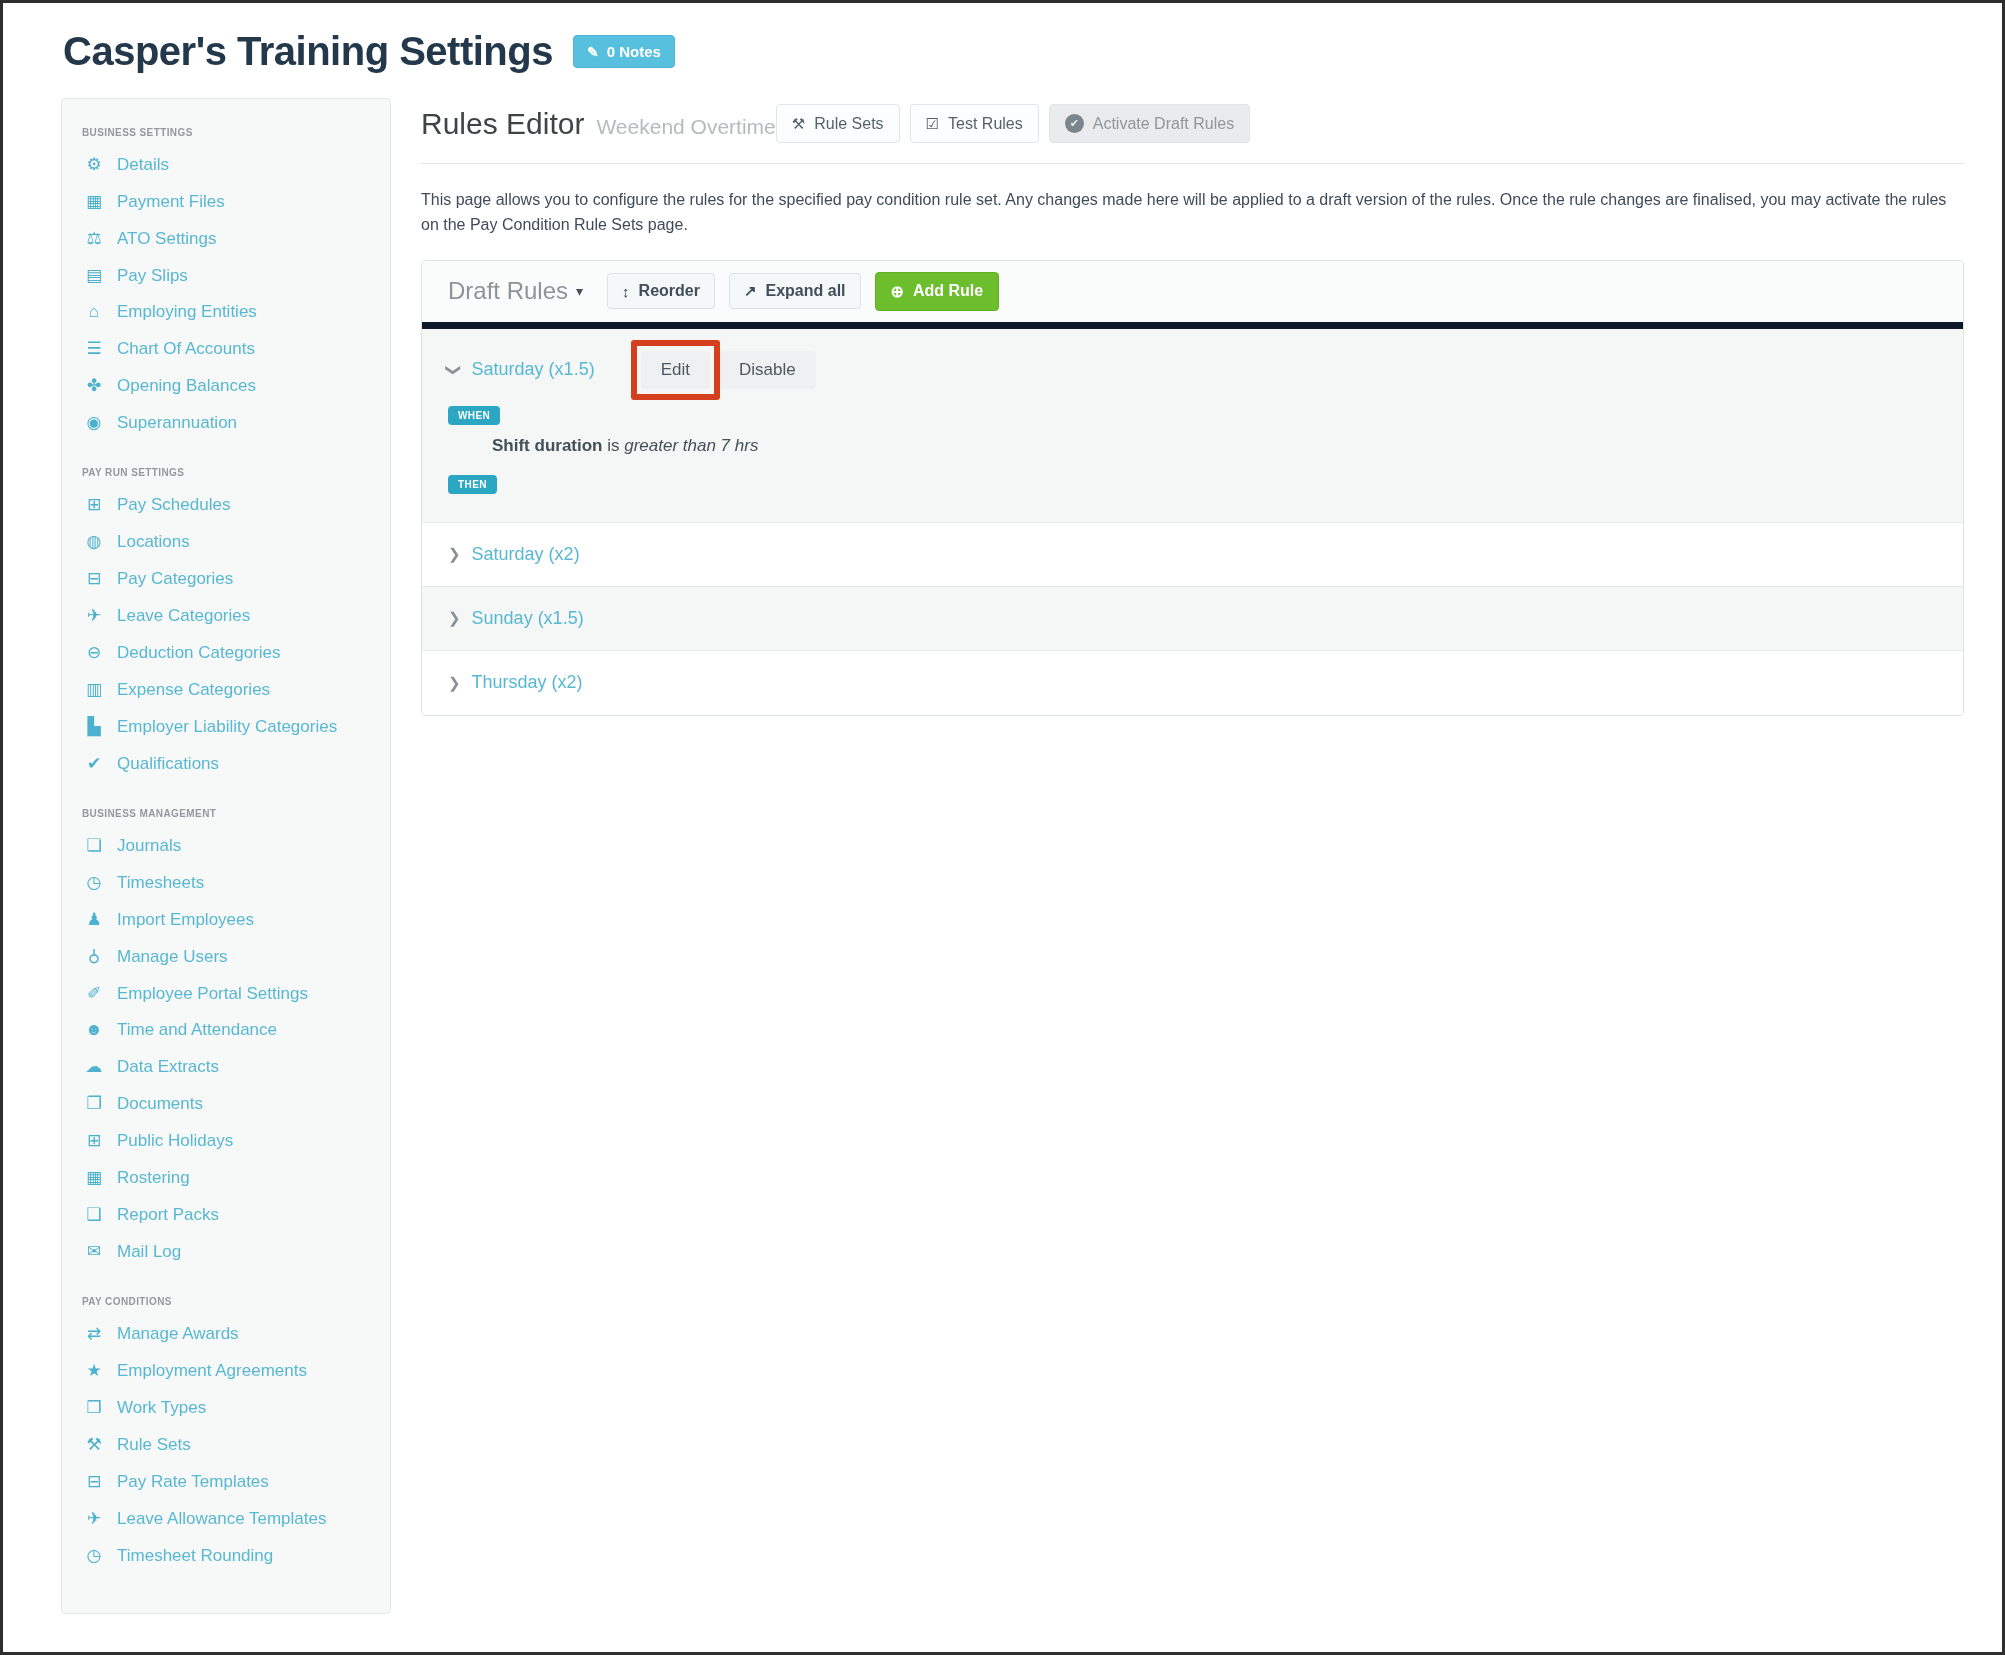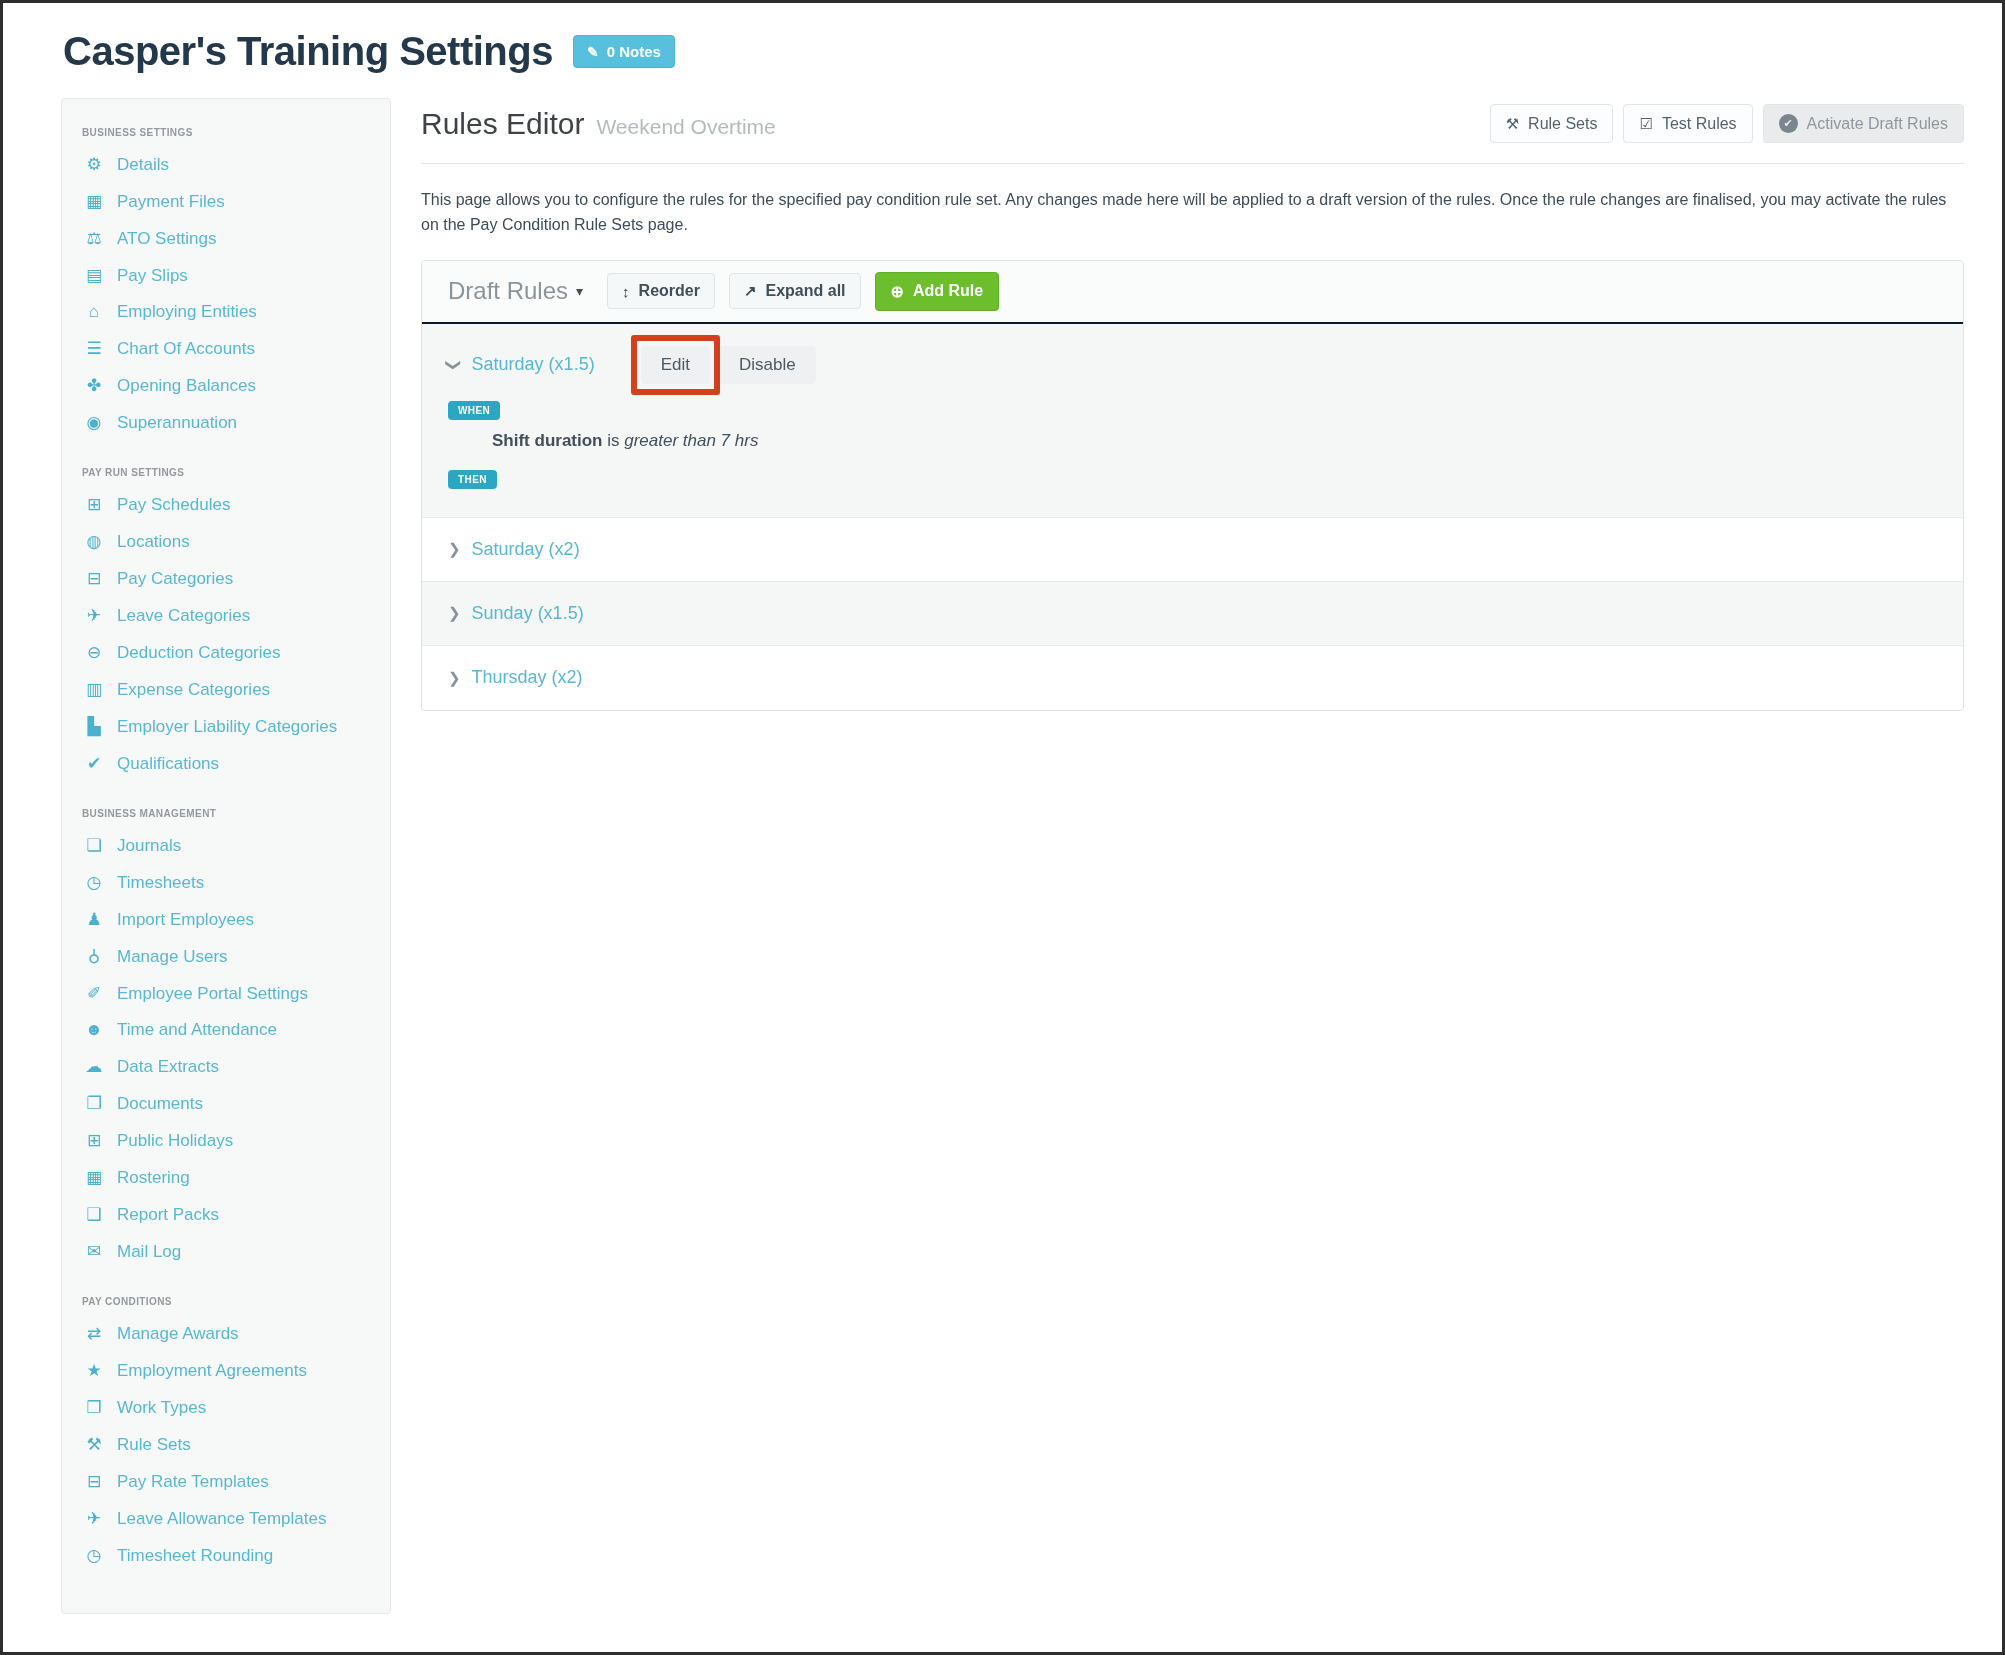--- a/index.html
+++ b/index.html
@@ -21,39 +21,39 @@
   .sidebar { width:330px; min-width:330px; height:1516px; background:#f7f8f8; border:1px solid #e4e7e8;
     border-radius:4px; padding:28px 10px 20px 20px; overflow:hidden; }
   .side-section + .side-section { margin-top:26px; }
   .side-header { color:#94989f; font-size:10px; font-weight:700; letter-spacing:0.4px; margin-bottom:8px; }
   .side-item { display:flex; align-items:center; gap:11px; padding:8px 0; color:#58b8d2; font-size:17px; cursor:pointer; }
   .side-item .icn { width:24px; min-width:24px; text-align:center; font-size:17px; color:#4cb1cf; }
   .icn-lock { display:inline-block; transform:rotate(180deg); }
 
   
   .main { flex:1; padding-top:6px; }
-  .main-head { display:flex; align-items:center; justify-content:space-between; }
+  .main-head { display:flex; align-items:center; }
   .main-title { font-size:30px; color:#3f4347; font-weight:500; }
   .main-subtitle { font-size:21px; color:#b4babe; font-weight:400; margin-left:12px; }
   .head-actions { display:flex; gap:10px; }
   .btn { display:inline-flex; align-items:center; gap:9px; font-size:16px; border-radius:4px; padding:9px 15px; cursor:pointer; }
   .btn-light { background:#fcfdfe; border:1px solid #dfe5e9; color:#55626c; }
   .btn-disabled { background:#e9ebec; border:1px solid #e2e4e5; color:#8f979d; cursor:default; }
   .btn .icn { font-size:15px; }
   .check-circle { display:inline-flex; align-items:center; justify-content:center; width:19px; height:19px;
     border-radius:50%; background:#7b858c; color:#e9ebec; font-size:11px; }
 
   .divider { border-top:1px solid #e3e6e8; margin-top:20px; }
 
   .desc { margin-top:24px; font-size:16px; line-height:1.55; color:#3e4c59; max-width:1530px; }
   .desc b { font-weight:400; }
 
   
   .panel { margin-top:22px; border:1px solid #dde2e5; border-radius:4px; overflow:hidden; background:#fff; }
-  .panel-head { background:#fafbfb; border-bottom:2px solid #0f172a; padding:11px 26px; display:flex; align-items:center; gap:14px; }
+  .panel-head { background:#fafbfb; border-bottom:7px solid #0f172a; padding:11px 26px; display:flex; align-items:center; gap:14px; }
   .panel-title { font-size:24px; color:#8d9499; margin-right:10px; display:inline-flex; align-items:center; gap:8px; cursor:pointer; }
   .panel-title .caret { font-size:14px; color:#4a4f53; }
   .btn-tool { background:#f5f8f9; border:1px solid #dde3e7; color:#404e59; font-weight:600; padding:8px 14px; }
   .btn-green { background:#6cbe2d; border:1px solid #5fae24; color:#fff; font-weight:700; }
   .btn-green .icn { color:#fff; font-size:16px; }
 
   .rule-row { border-bottom:1px solid #e8ebec; }
   .rule-row:last-child { border-bottom:none; }
   .row-a { background:#f5f6f6; }
   .row-b { background:#ffffff; }

